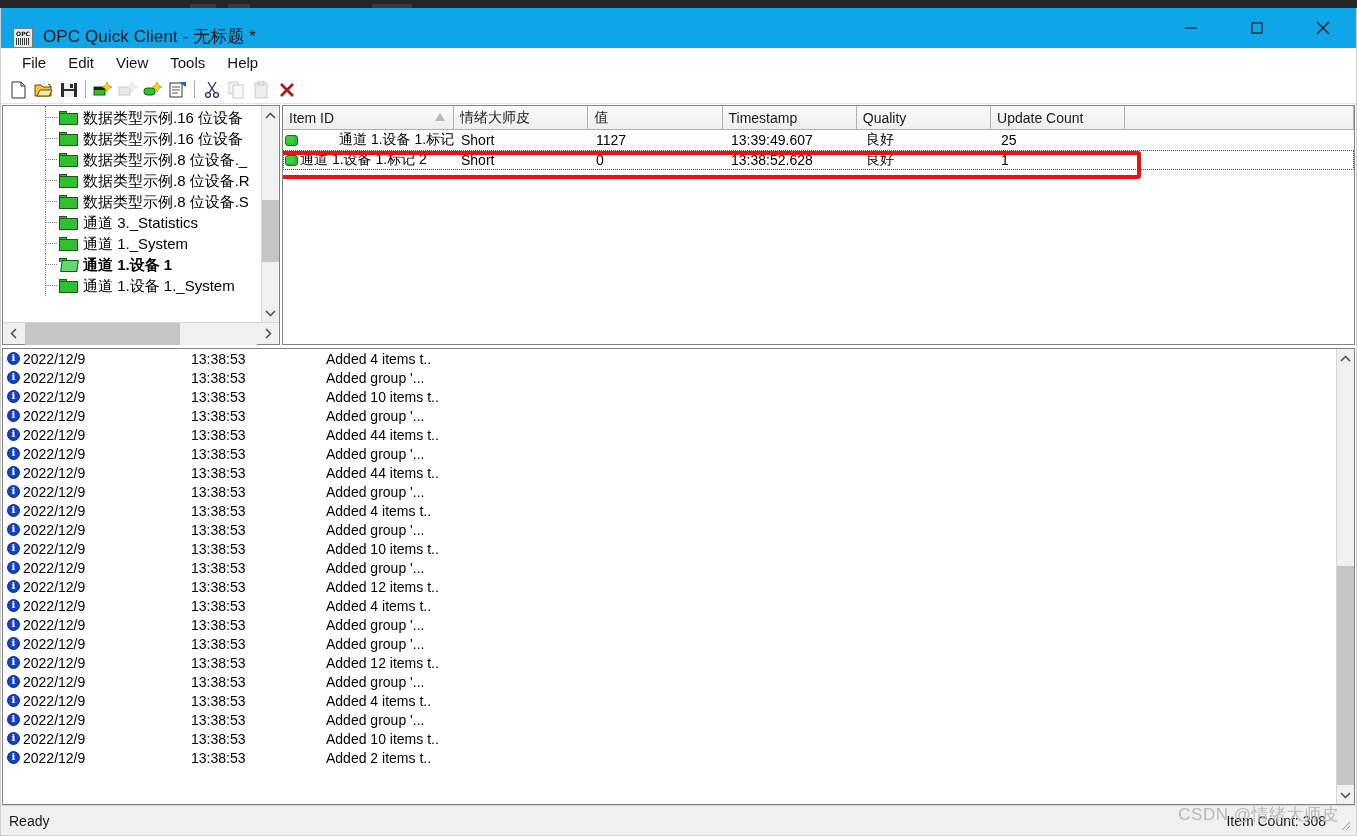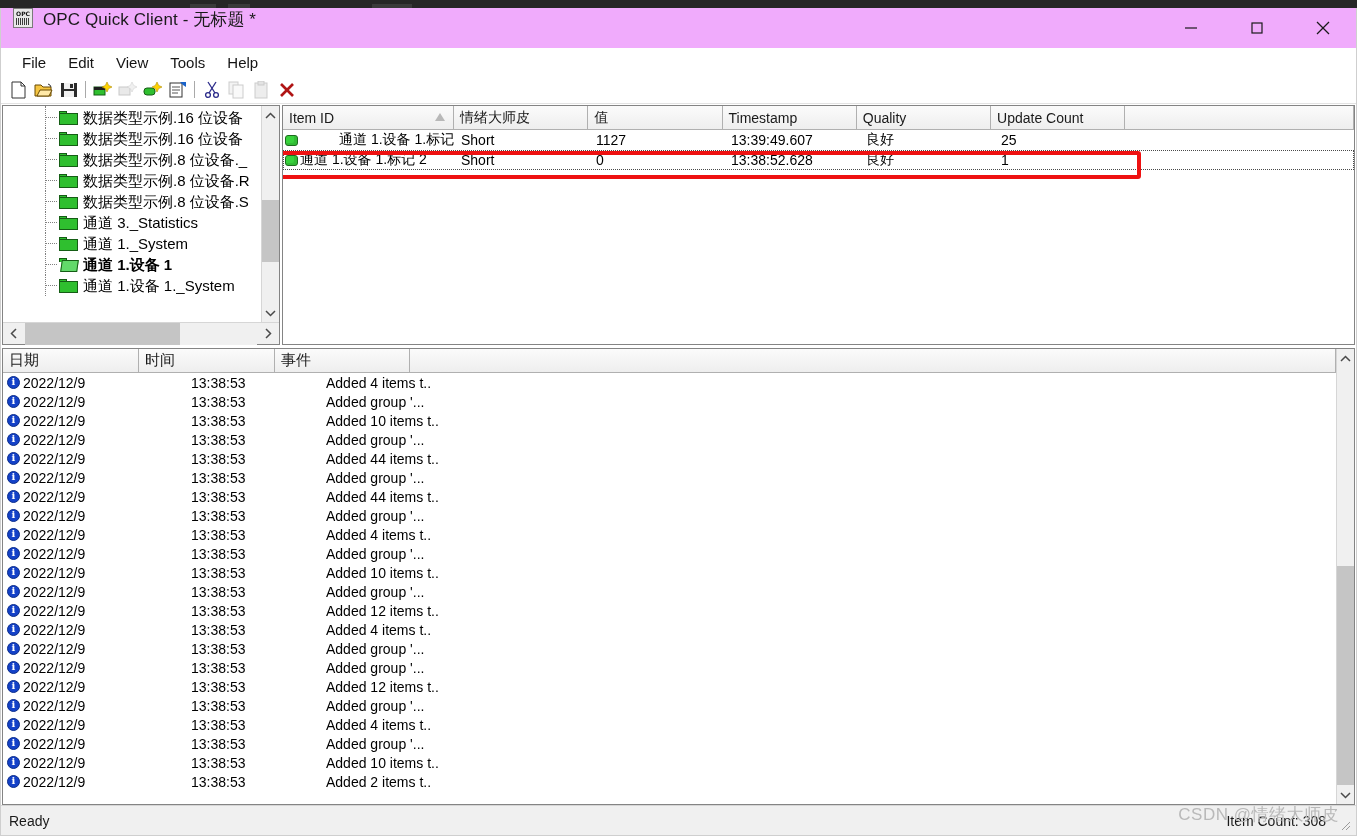--- a/index.html
+++ b/index.html
@@ -25,22 +25,22 @@
     position: absolute; left: 0; top: 8px; width: 1357px; height: 828px;
     background: #ffffff;
     border: 1px solid #cfcfcf;
     border-top: none;
     display: flex; flex-direction: column;
   }
 
   
   .titlebar {
     height: 40px; flex: 0 0 40px;
-    display: flex; align-items: flex-start;
-    background: #f0abfc;
+    display: flex; align-items: flex-end;
+    background: #0ea5e9;
     position: relative;
   }
   .app-icon {
     width: 20px; height: 20px; margin-left: 12px; margin-right: 10px;
     border: 1px solid #7a7a7a; background: #e8e8e8;
     position: relative; flex: 0 0 20px;
   }
   .app-icon::before {
     content: "OPC";
     position: absolute; left: 1px; top: 0px; right: 1px;
@@ -549,26 +549,20 @@
             <div class="lv-cell" style="width: 135px;">良好</div>
             <div class="lv-cell" style="width: 135px;">1</div>
           </div>
         </div>
       <div class="red-box" style="left:-4px; top:45px; width:862px; height:28px;"></div>
     </div>
   </div>
 
   <div class="log-pane">
     <div class="log-main">
-      <div class="log-header" id="log-header">
-          <div class="log-th" style="width: 136px;">日期</div>
-          <div class="log-th" style="width: 136px;">时间</div>
-          <div class="log-th" style="width: 135px;">事件</div>
-          <div class="log-th" style="flex: 1 1 auto;"></div>
-        </div>
       <div class="log-body" id="log-body">
           <div class="log-row">
             <span class="info-icon"></span>
             <span class="log-c-date">2022/12/9</span>
             <span class="log-c-time">13:38:53</span>
             <span class="log-c-event">Added 4 items t..</span>
           </div>
           <div class="log-row">
             <span class="info-icon"></span>
             <span class="log-c-date">2022/12/9</span>

